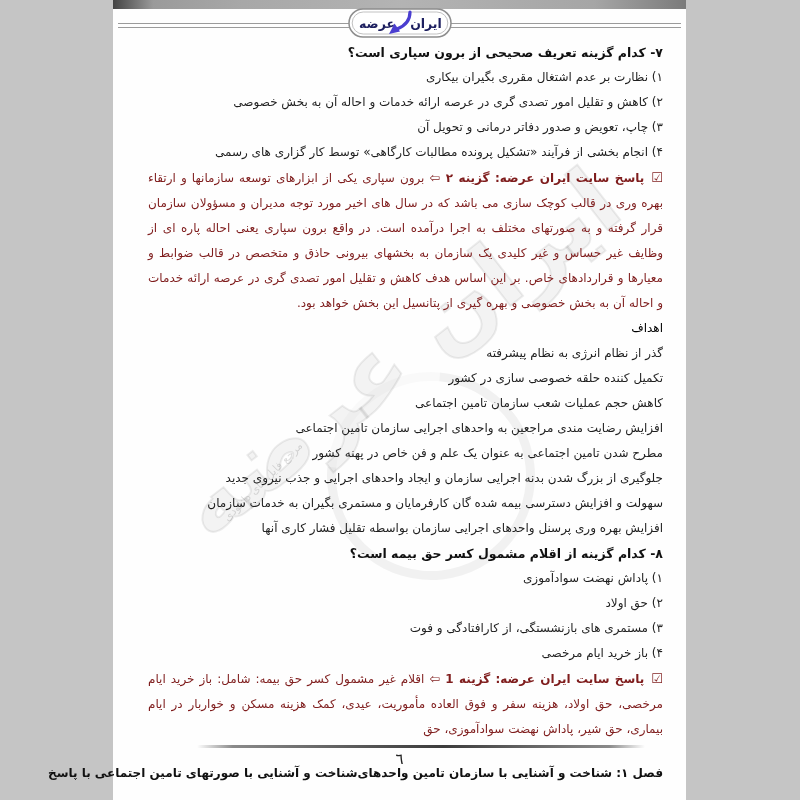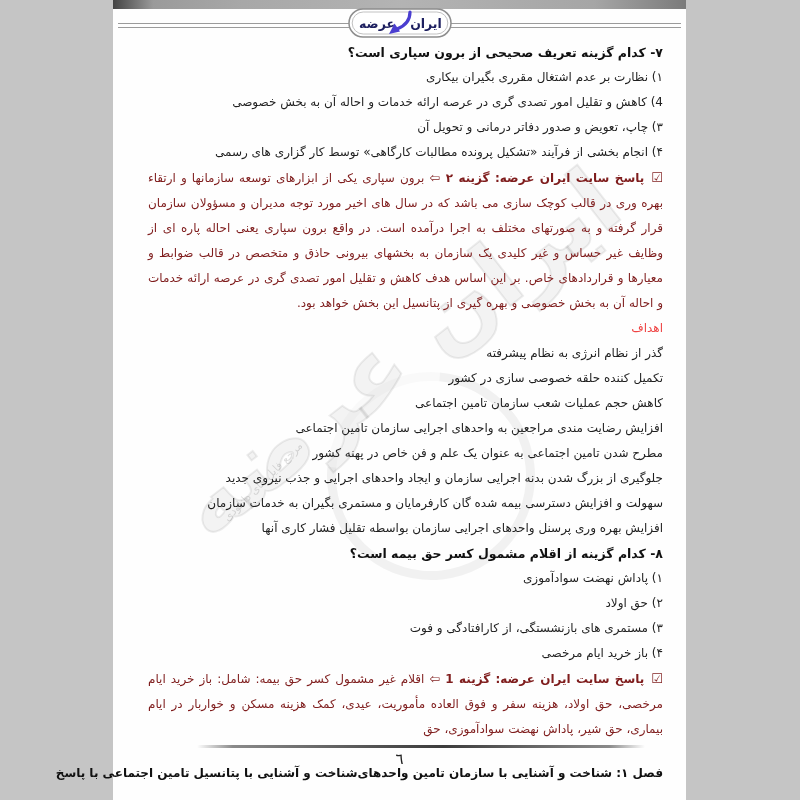--- a/index.html
+++ b/index.html
@@ -45,21 +45,21 @@
     transform:rotate(-45deg);font-size:11px;color:rgba(0,0,0,0.14);z-index:0;
   }
   
   .content{
     position:absolute;top:40px;left:35px;right:23px;z-index:1;
     direction:rtl;text-align:right;color:#1f1f1f;
     font-size:12px;line-height:25px;
   }
   .q-title{font-weight:bold;font-size:12.5px;color:#101010;white-space:nowrap;text-align:right;}
   .opt,.goal{white-space:nowrap;}
-  .goal-head{color:#ef4444;}
+  .goal-head{color:#000000;}
   p.answer{
     margin:0;text-align:justify;color:#7f1d1d;
   }
   .chk{font-size:13px;margin-left:2px;}
   .apfx{font-weight:bold;}
   .arrow{font-size:13px;}
   
   .footer-line{
     position:absolute;top:745px;left:84px;width:448px;height:2.5px;border-radius:2px;
     background:linear-gradient(90deg,rgba(130,130,130,0) 0%,#8a8a8a 8%,#4f4f4f 42%,#3c3c3c 55%,#8a8a8a 92%,rgba(130,130,130,0) 100%);
@@ -96,21 +96,21 @@
     </div>
 
     <div class="wm-text">ایران عرضه</div>
     <div class="wm-circle"></div>
     <div class="wm-sub">مرجع فایل های دانلودی</div>
 
     <div class="content">
 
       <div class="q-title">۷- کدام گزینه تعریف صحیحی از برون سپاری است؟</div>
       <div class="opt">۱) نظارت بر عدم اشتغال مقرری بگیران بیکاری</div>
-      <div class="opt">4) کاهش و تقلیل امور تصدی گری در عرصه ارائه خدمات و احاله آن به بخش خصوصی</div>
+      <div class="opt">۲) کاهش و تقلیل امور تصدی گری در عرصه ارائه خدمات و احاله آن به بخش خصوصی</div>
       <div class="opt">۳) چاپ، تعویض و صدور دفاتر درمانی و تحویل آن</div>
       <div class="opt">۴) انجام بخشی از فرآیند «تشکیل پرونده مطالبات کارگاهی» توسط کار گزاری های رسمی</div>
 
       <p class="answer">
         <span class="chk">☑</span>
         <span class="apfx">پاسخ سایت ایران عرضه: گزینه ۲</span>
         <span class="arrow">⇦</span>
         <span class="abody">برون سپاری یکی از ابزارهای توسعه سازمانها و ارتقاء بهره وری در قالب کوچک سازی می باشد که در سال های اخیر مورد توجه مدیران و مسؤولان سازمان قرار گرفته و به صورتهای مختلف به اجرا درآمده است. در واقع برون سپاری یعنی احاله پاره ای از وظایف غیر حساس و غیر کلیدی یک سازمان به بخشهای بیرونی حاذق و متخصص در قالب ضوابط و معیارها و قراردادهای خاص. بر این اساس هدف کاهش و تقلیل امور تصدی گری در عرصه ارائه خدمات و احاله آن به بخش خصوصی و بهره گیری از پتانسیل این بخش خواهد بود.</span>
       </p>
 
@@ -136,17 +136,17 @@
         <span class="arrow">⇦</span>
         <span class="abody">اقلام غیر مشمول کسر حق بیمه: شامل: باز خرید ایام مرخصی، حق اولاد، هزینه سفر و فوق العاده مأموریت، عیدی، کمک هزینه مسکن و خواربار در ایام بیماری، حق شیر، پاداش نهضت سوادآموزی، حق</span>
       </p>
 
     </div>
 
     <div class="footer-line"></div>
     <div class="page-number">٦</div>
     <div class="footer-row">
       <span>فصل ۱: شناخت و آشنایی با سازمان تامین واحدهای</span>
-      <span>شناخت و آشنایی با پتانسیل تامین اجتماعی با پاسخ</span>
+      <span>شناخت و آشنایی با صورتهای تامین اجتماعی با پاسخ</span>
     </div>
 
   </div>
 </div>
 
 </body></html>

